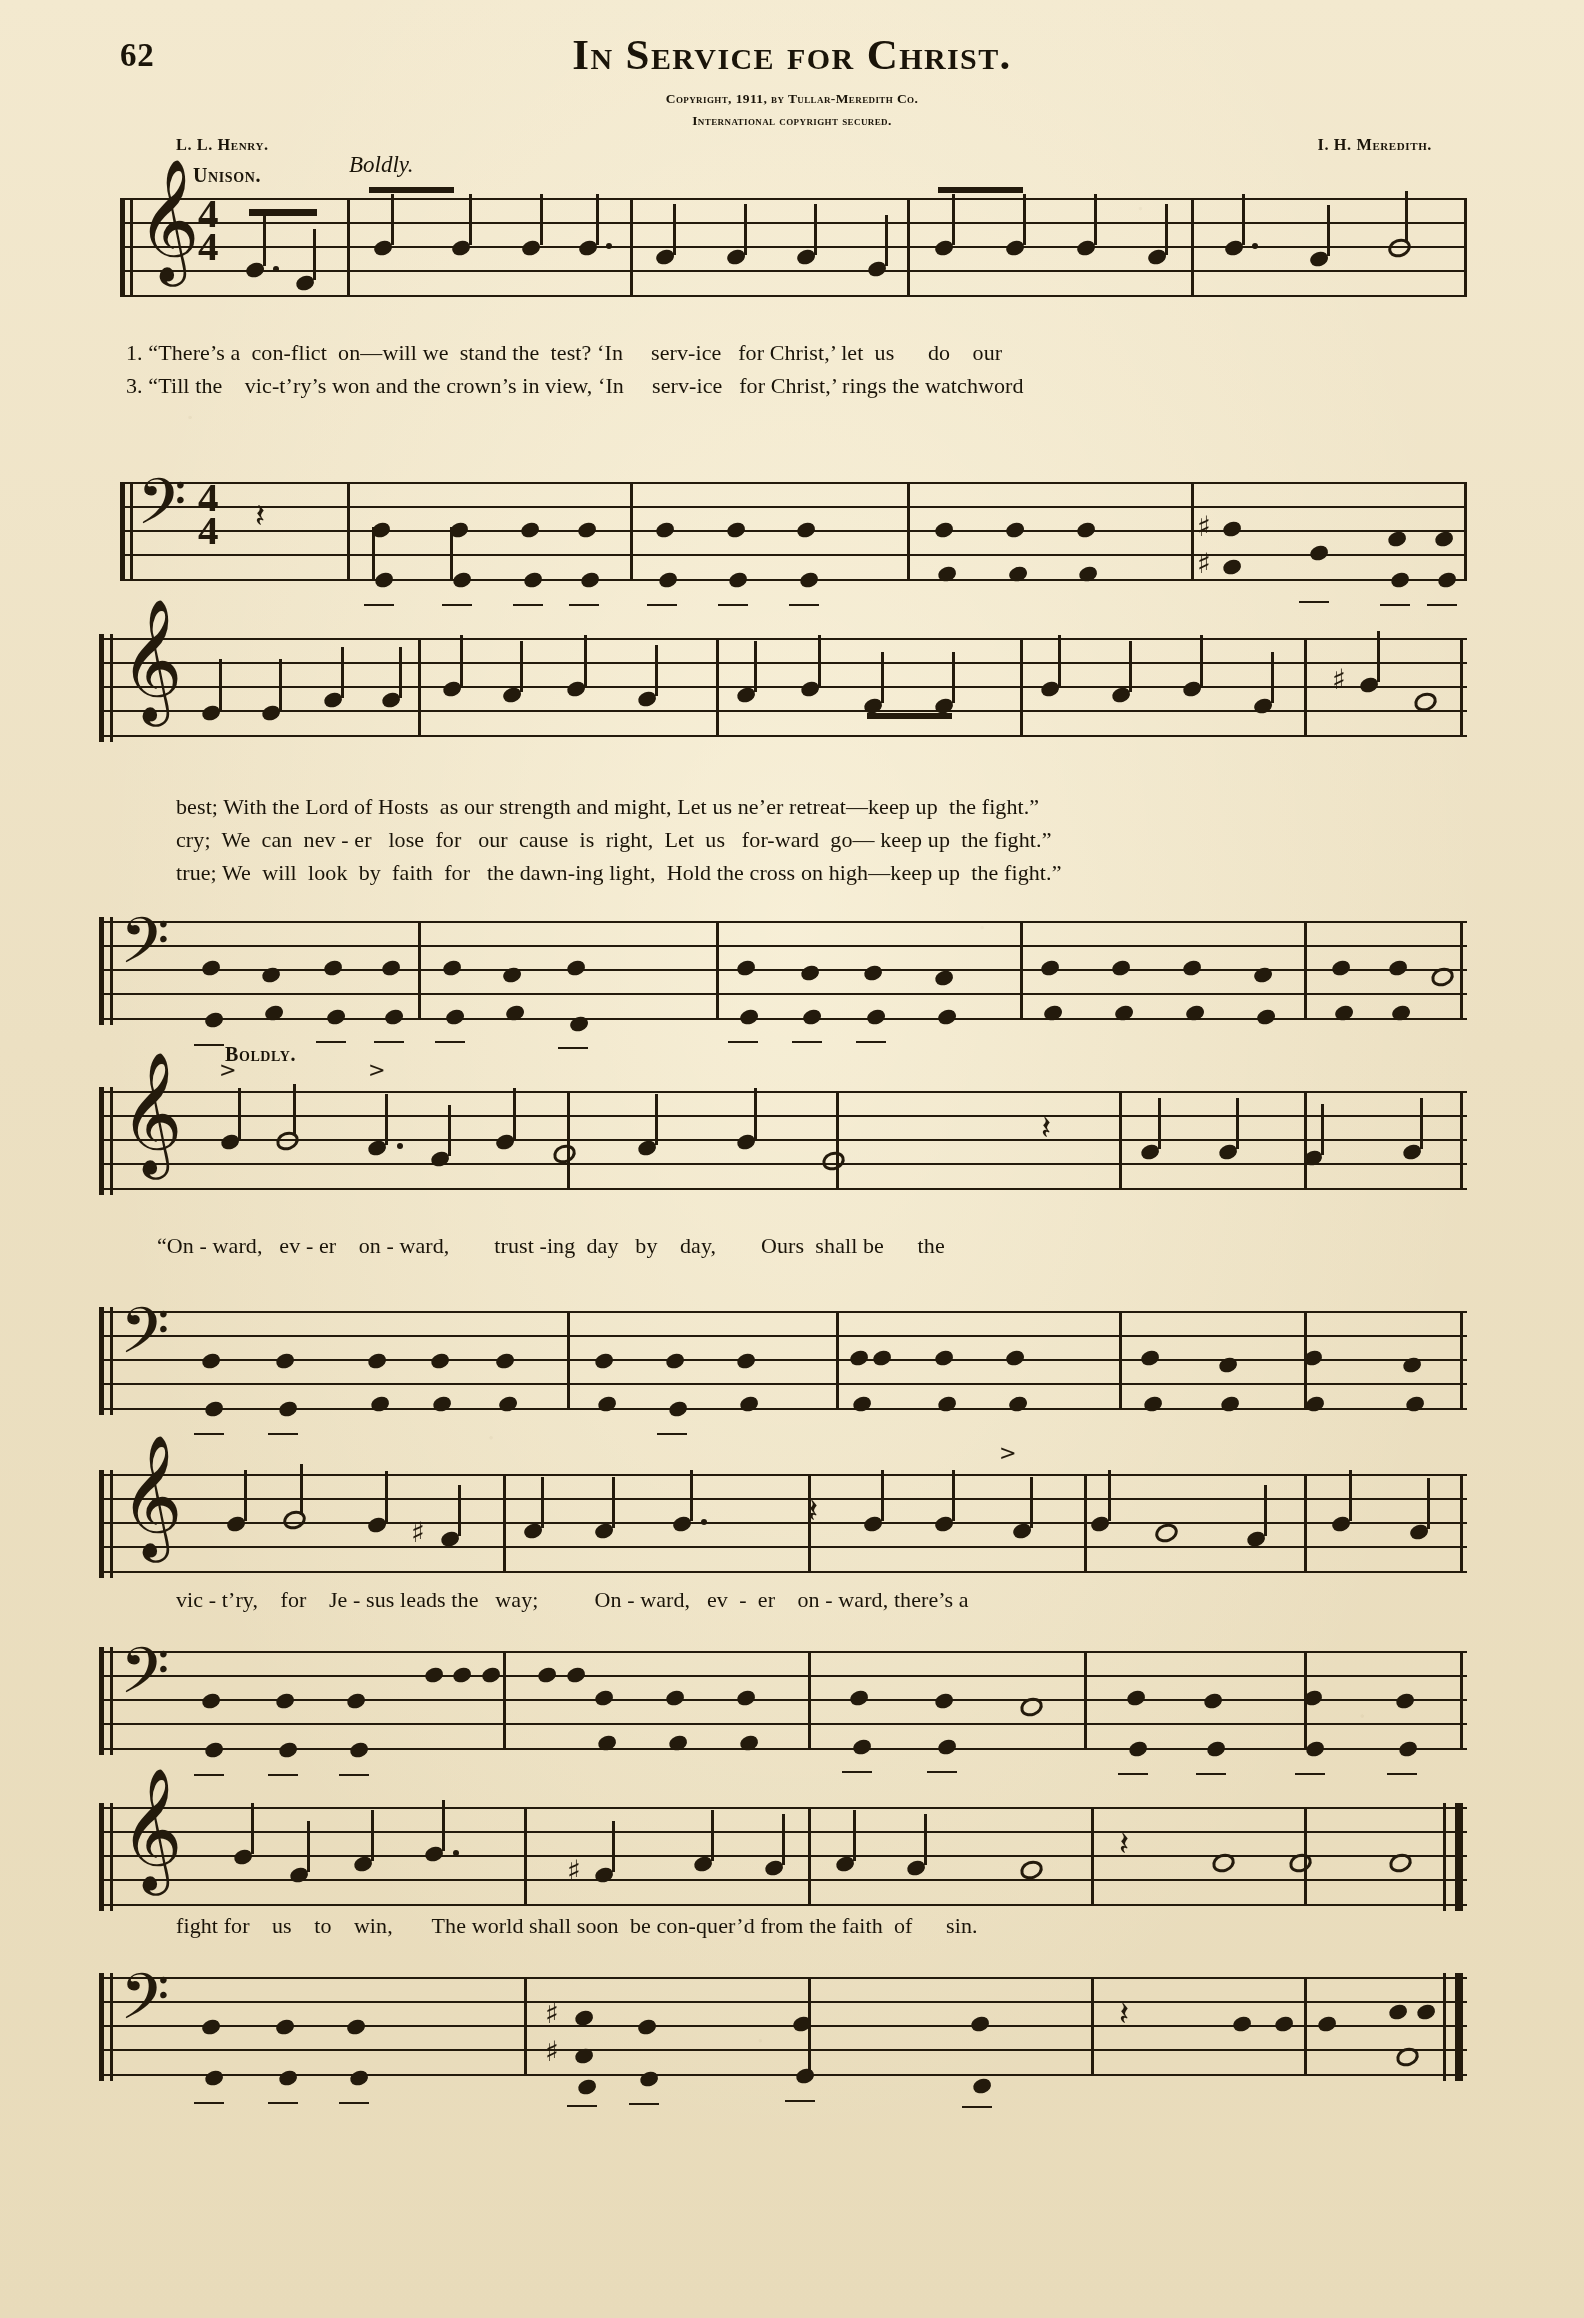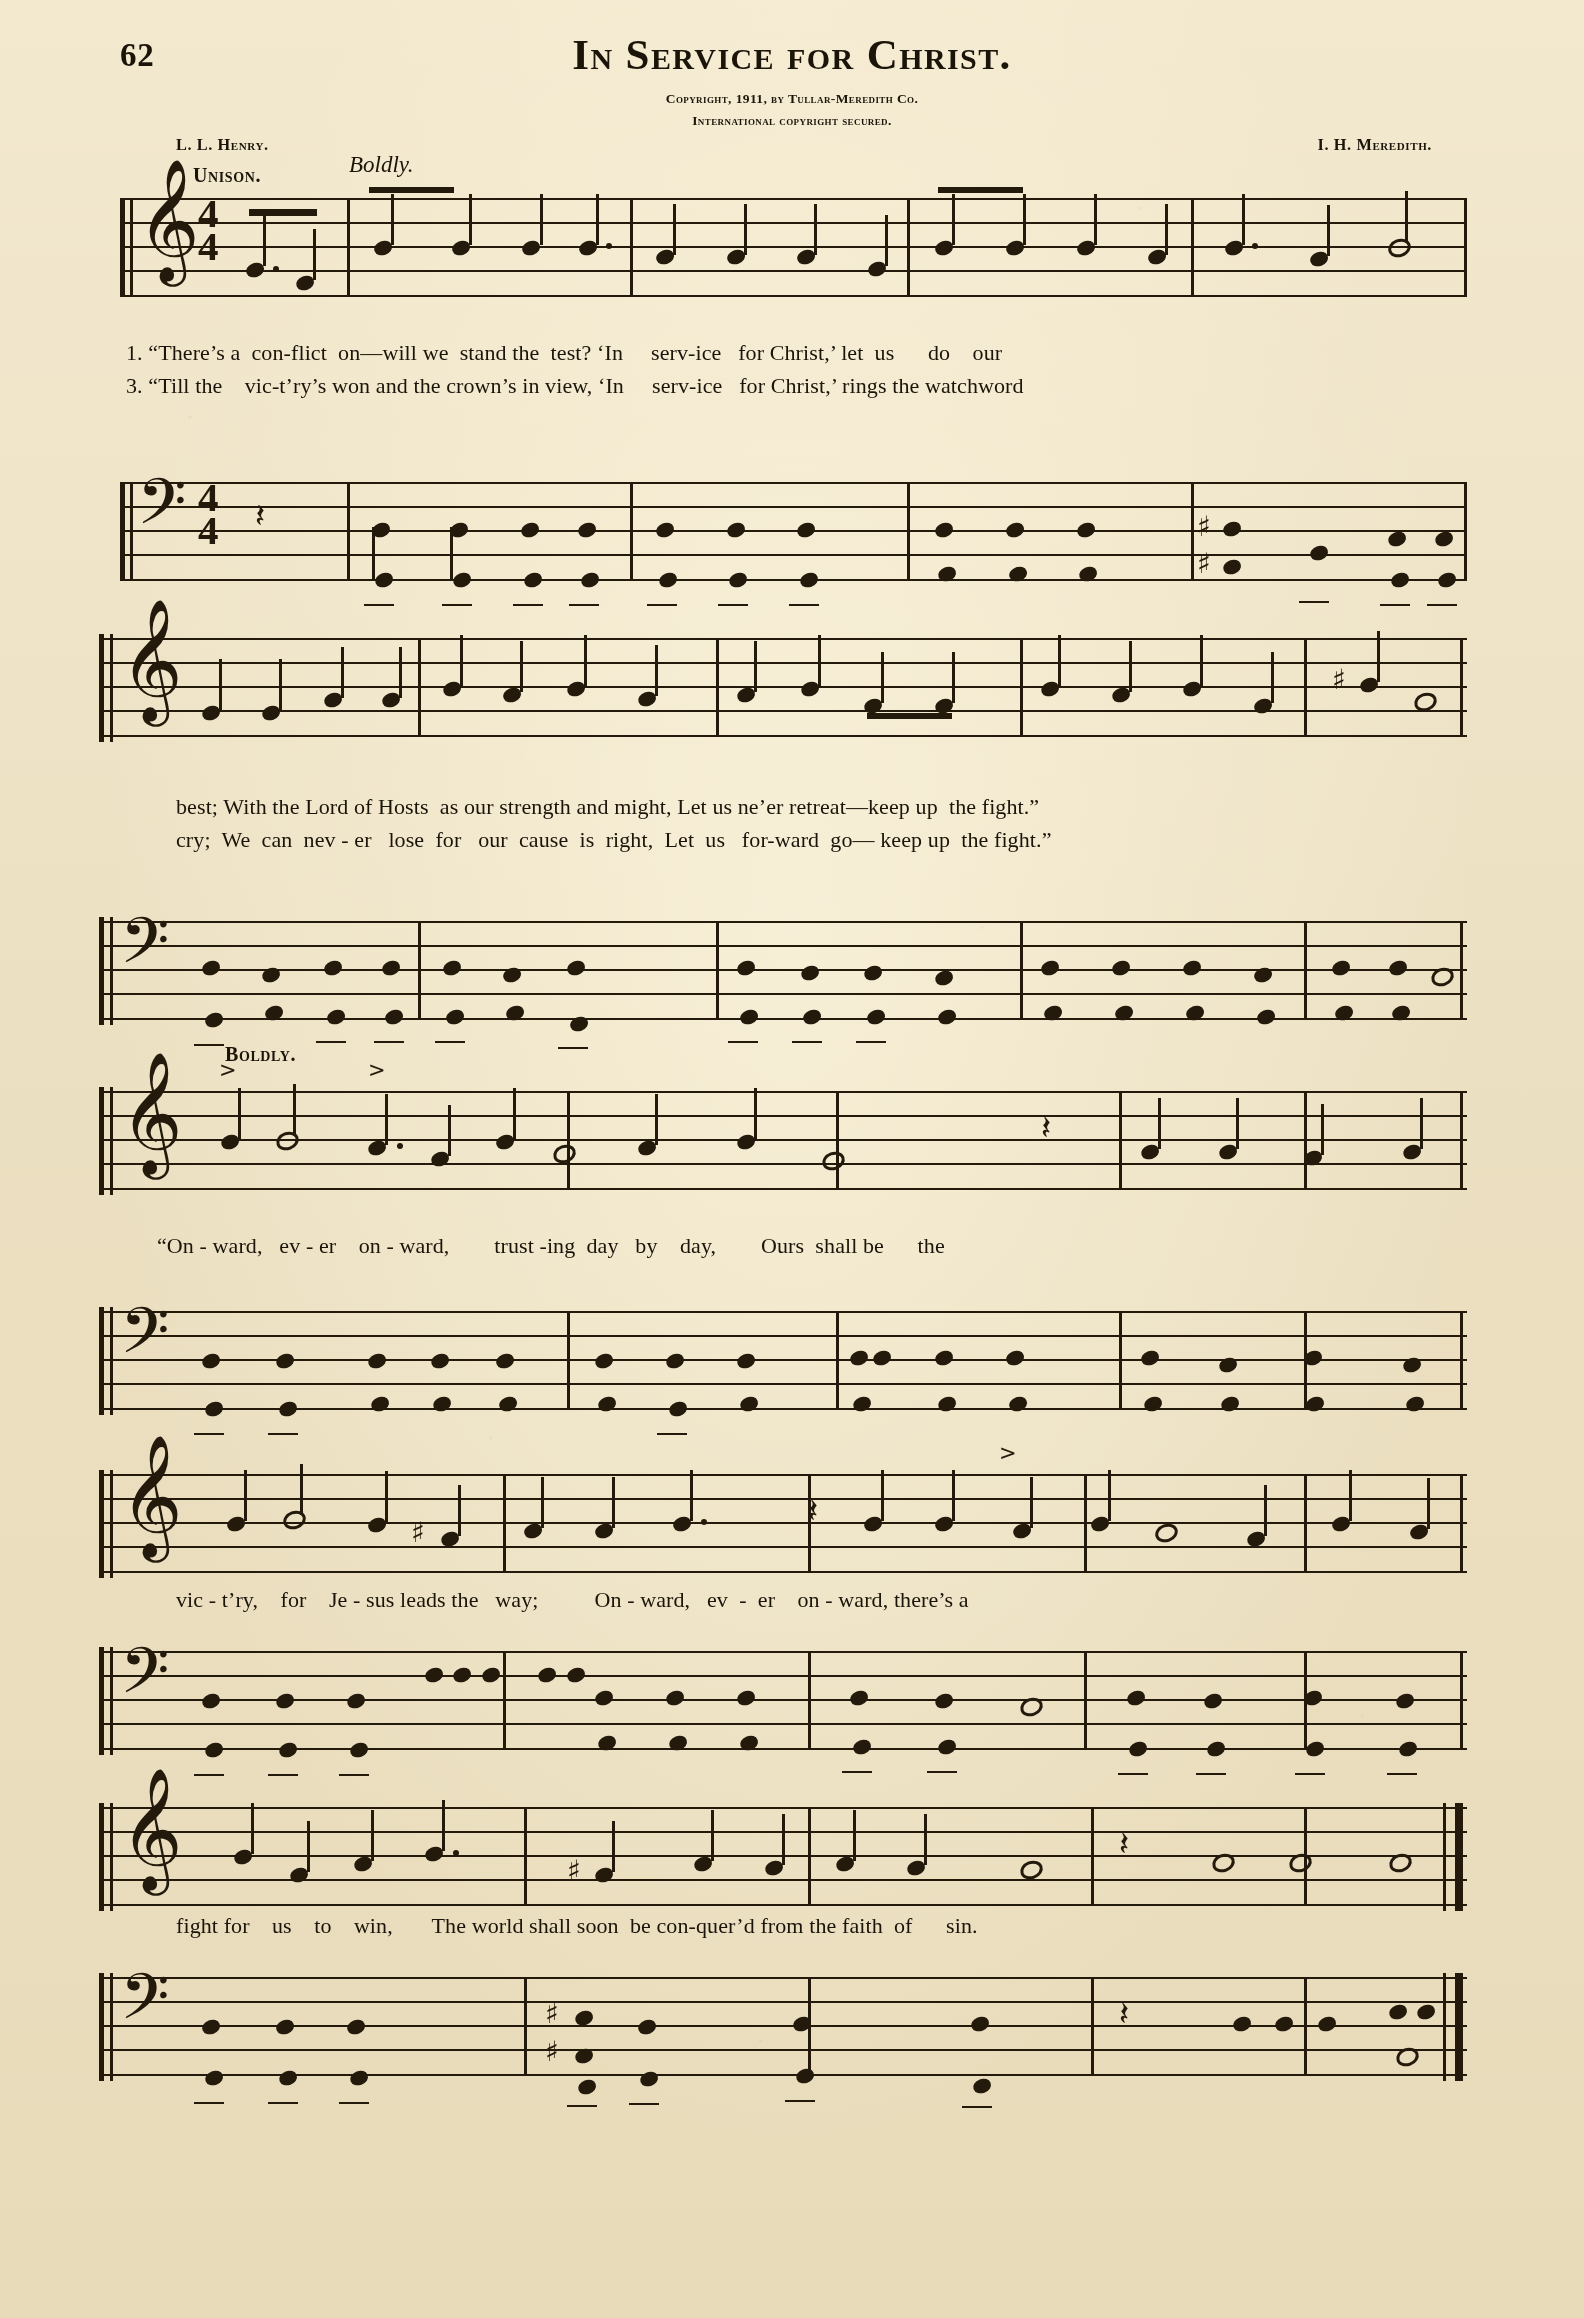--- a/index.html
+++ b/index.html
@@ -319,20 +319,21 @@
       <div class="stem" style="left:1172px;top:14px;height:51px;"></div>
     <div class="acc" style="left:1233px;top:28px;">♯</div>
     <div class="nh" style="left:1261px;top:40px;"></div>
       <div class="stem" style="left:1278px;top:-7px;height:51px;"></div>
     <div class="nh open" style="left:1315px;top:55px;"></div>
   </div>
 
   <div class="lyricblock" style="top:794px;">
     <div class="lyricline" style="padding-left:176px;">best; With the Lord of Hosts  as our strength and might, Let us ne’er retreat—keep up  the fight.”</div>
     <div class="lyricline" style="padding-left:176px;margin-top:7px;">cry;  We  can  nev - er   lose  for   our  cause  is  right,  Let  us   for-ward  go— keep up  the fight.”</div>
+    <div class="lyricline" style="padding-left:176px;margin-top:7px;">true; We  will  look  by  faith  for   the dawn-ing light,  Hold the cross on high—keep up  the fight.”</div>
   </div>
 
   <div class="system" style="left:99px;top:921px;width:1368px;height:99px;">
     <div class="barline" style="left:0;top:-4.3px;height:108px;width:5px;"></div>
     <div class="barline" style="left:11.3px;top:-4.3px;height:108px;"></div>
     <div class="staffline" style="top:0;"></div>
     <div class="staffline" style="top:24px;"></div>
     <div class="staffline" style="top:48px;"></div>
     <div class="staffline" style="top:72px;"></div>
     <div class="staffline" style="top:97px;"></div>

